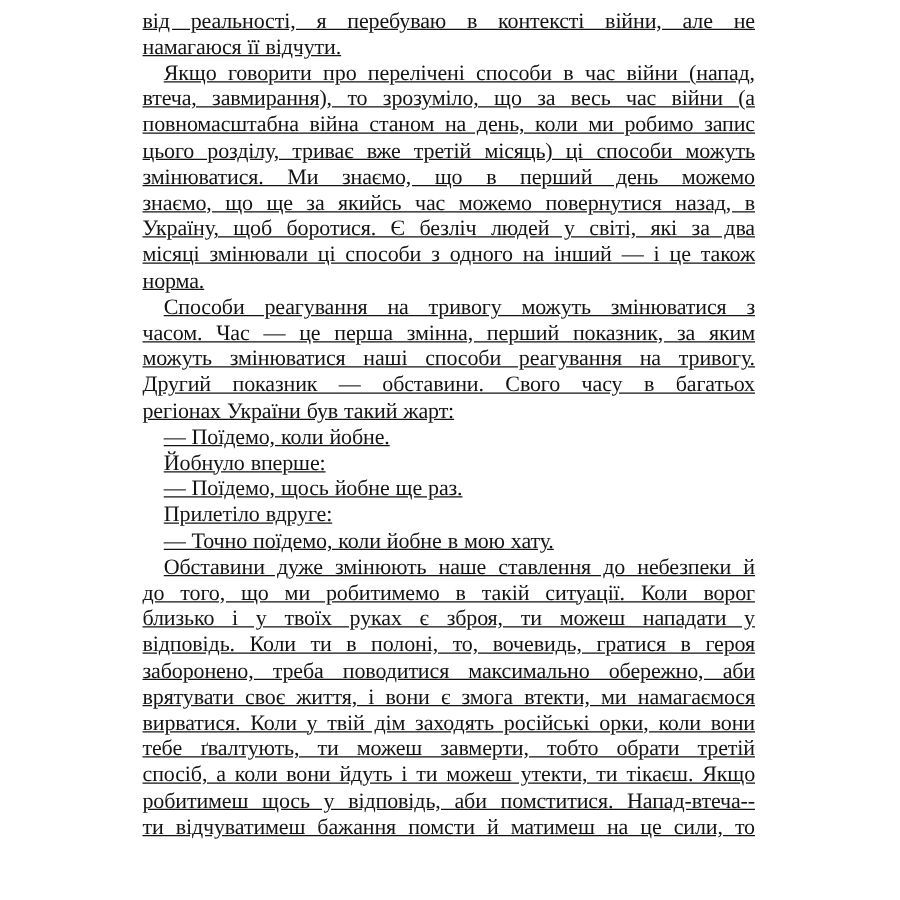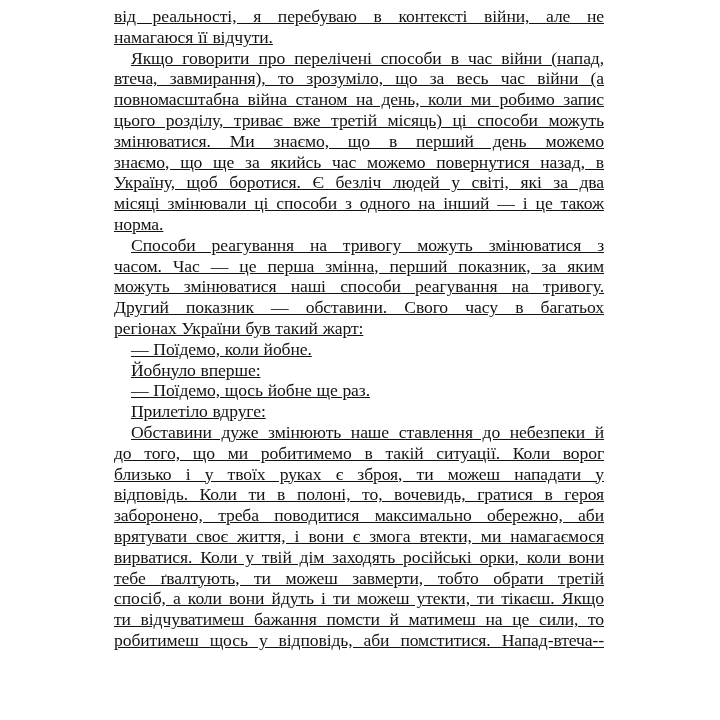--- a/index.html
+++ b/index.html
@@ -59,25 +59,26 @@
       <div class="line plain">норма.</div>
       <div class="line justify indent">Способи реагування на тривогу можуть змінюватися з</div>
       <div class="line justify">часом. Час — це перша змінна, перший показник, за яким</div>
       <div class="line justify">можуть змінюватися наші способи реагування на тривогу.</div>
       <div class="line justify">Другий показник — обставини. Свого часу в багатьох</div>
       <div class="line plain">регіонах України був такий жарт:</div>
       <div class="line plain indent">— Поїдемо, коли йобне.</div>
       <div class="line plain indent">Йобнуло вперше:</div>
       <div class="line plain indent">— Поїдемо, щось йобне ще раз.</div>
       <div class="line plain indent">Прилетіло вдруге:</div>
+      <div class="line plain indent">— Точно поїдемо, коли йобне в мою хату.</div>
       <div class="line justify indent">Обставини дуже змінюють наше ставлення до небезпеки й</div>
       <div class="line justify">до того, що ми робитимемо в такій ситуації. Коли ворог</div>
       <div class="line justify">близько і у твоїх руках є зброя, ти можеш нападати у</div>
       <div class="line justify">відповідь. Коли ти в полоні, то, вочевидь, гратися в героя</div>
       <div class="line justify">заборонено, треба поводитися максимально обережно, аби</div>
       <div class="line justify">врятувати своє життя, і вони є змога втекти, ми намагаємося</div>
       <div class="line justify">вирватися. Коли у твій дім заходять російські орки, коли вони</div>
       <div class="line justify">тебе ґвалтують, ти можеш завмерти, тобто обрати третій</div>
       <div class="line justify">спосіб, а коли вони йдуть і ти можеш утекти, ти тікаєш. Якщо</div>
+      <div class="line justify">робитимеш щось у відповідь, аби помститися. Напад-втеча--</div>
       <div class="line justify">ти відчуватимеш бажання помсти й матимеш на це сили, то</div>
-      <div class="line justify">робитимеш щось у відповідь, аби помститися. Напад-втеча--</div>
     </div>
 </div>
 
 </body></html>

